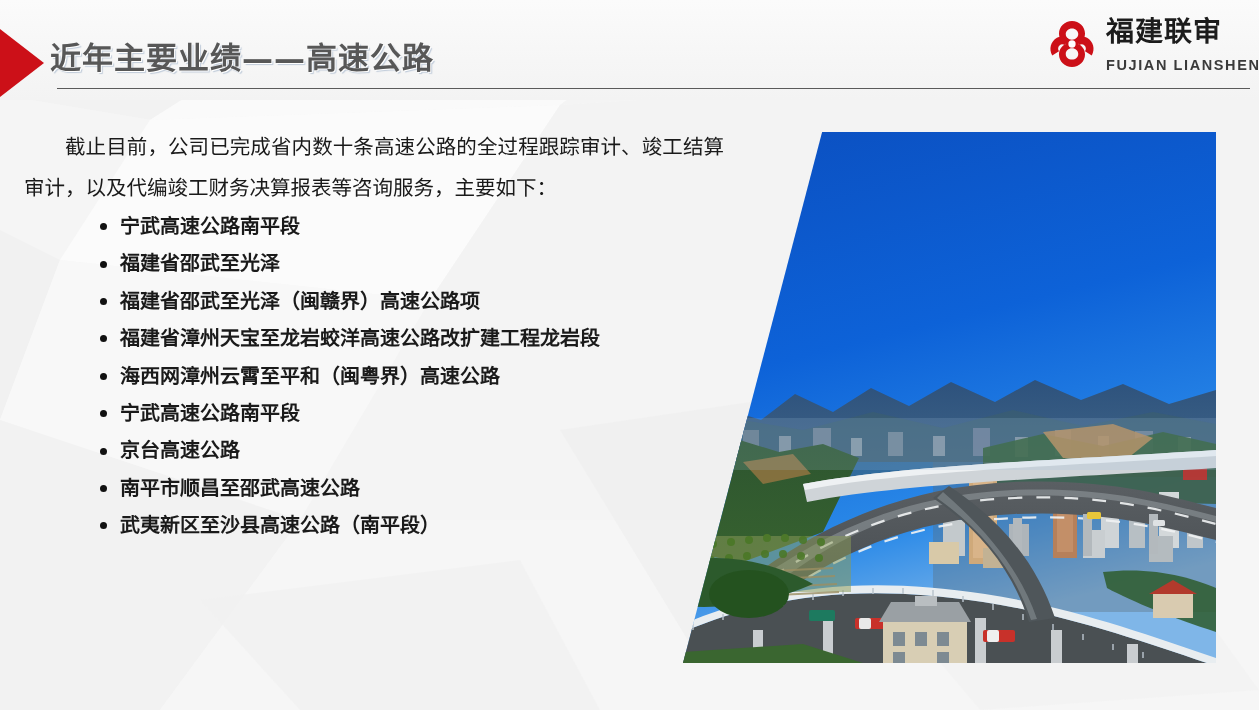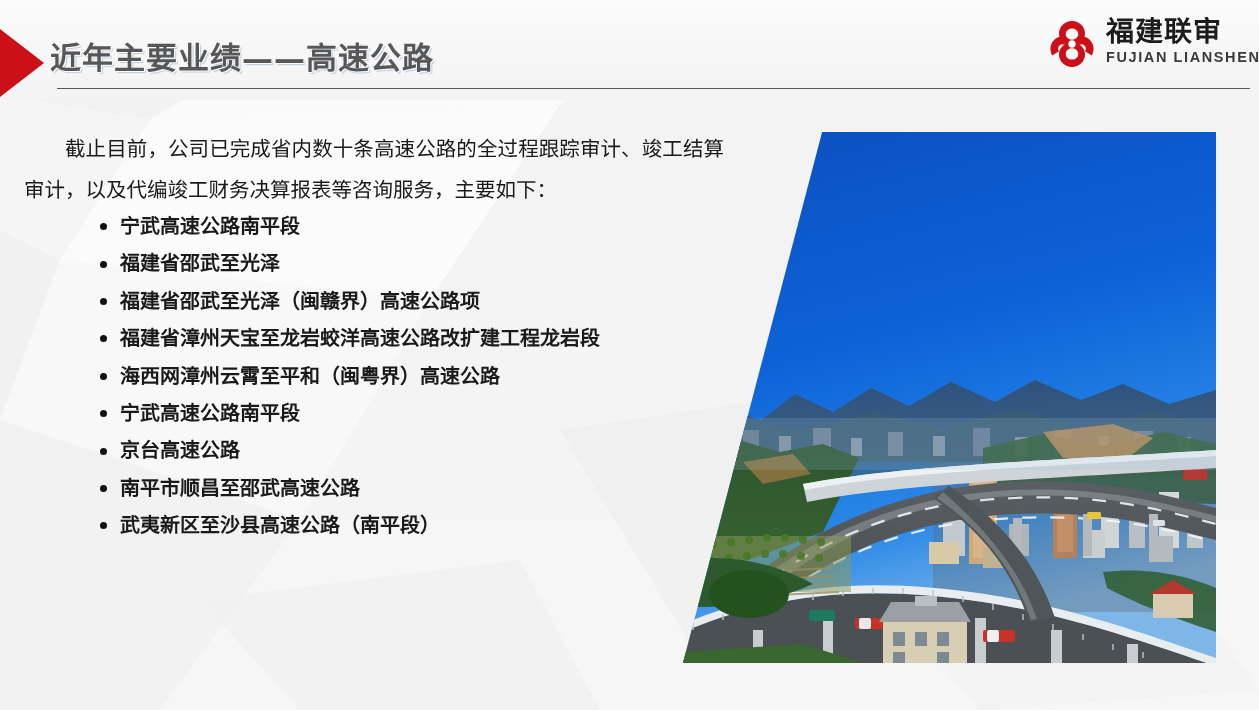--- a/index.html
+++ b/index.html
@@ -60,32 +60,32 @@
   .logo-cn{
     font-family:"DejaVu Sans", sans-serif;
     font-size:28px; font-weight:bold;
     color:#1c1c1c; letter-spacing:1px;
     white-space:nowrap;
   }
   .logo-en{
     font-family:"Liberation Sans", sans-serif;
     font-size:14.5px; font-weight:bold;
     color:#3a3a3a; letter-spacing:1.6px;
-    margin-top:4px; white-space:nowrap;
+    margin-top:12px; white-space:nowrap;
   }
 
   
   .content{
     position:absolute; left:0; top:100px;
     width:720px; height:610px;
   }
   .intro{
     position:absolute; left:24px; top:28px;
     width:700px;
-    font-family:Liberation Sans, sans-serif;
+    font-family:Liberation Mono, monospace;
     font-size:20.5px;
     line-height:41px;
     color:#1a1a1a;
     text-indent:2em;
     text-align:justify;
   }
   .bullets{
     position:absolute; left:98px; top:108px;
     width:620px;
     list-style:none;

